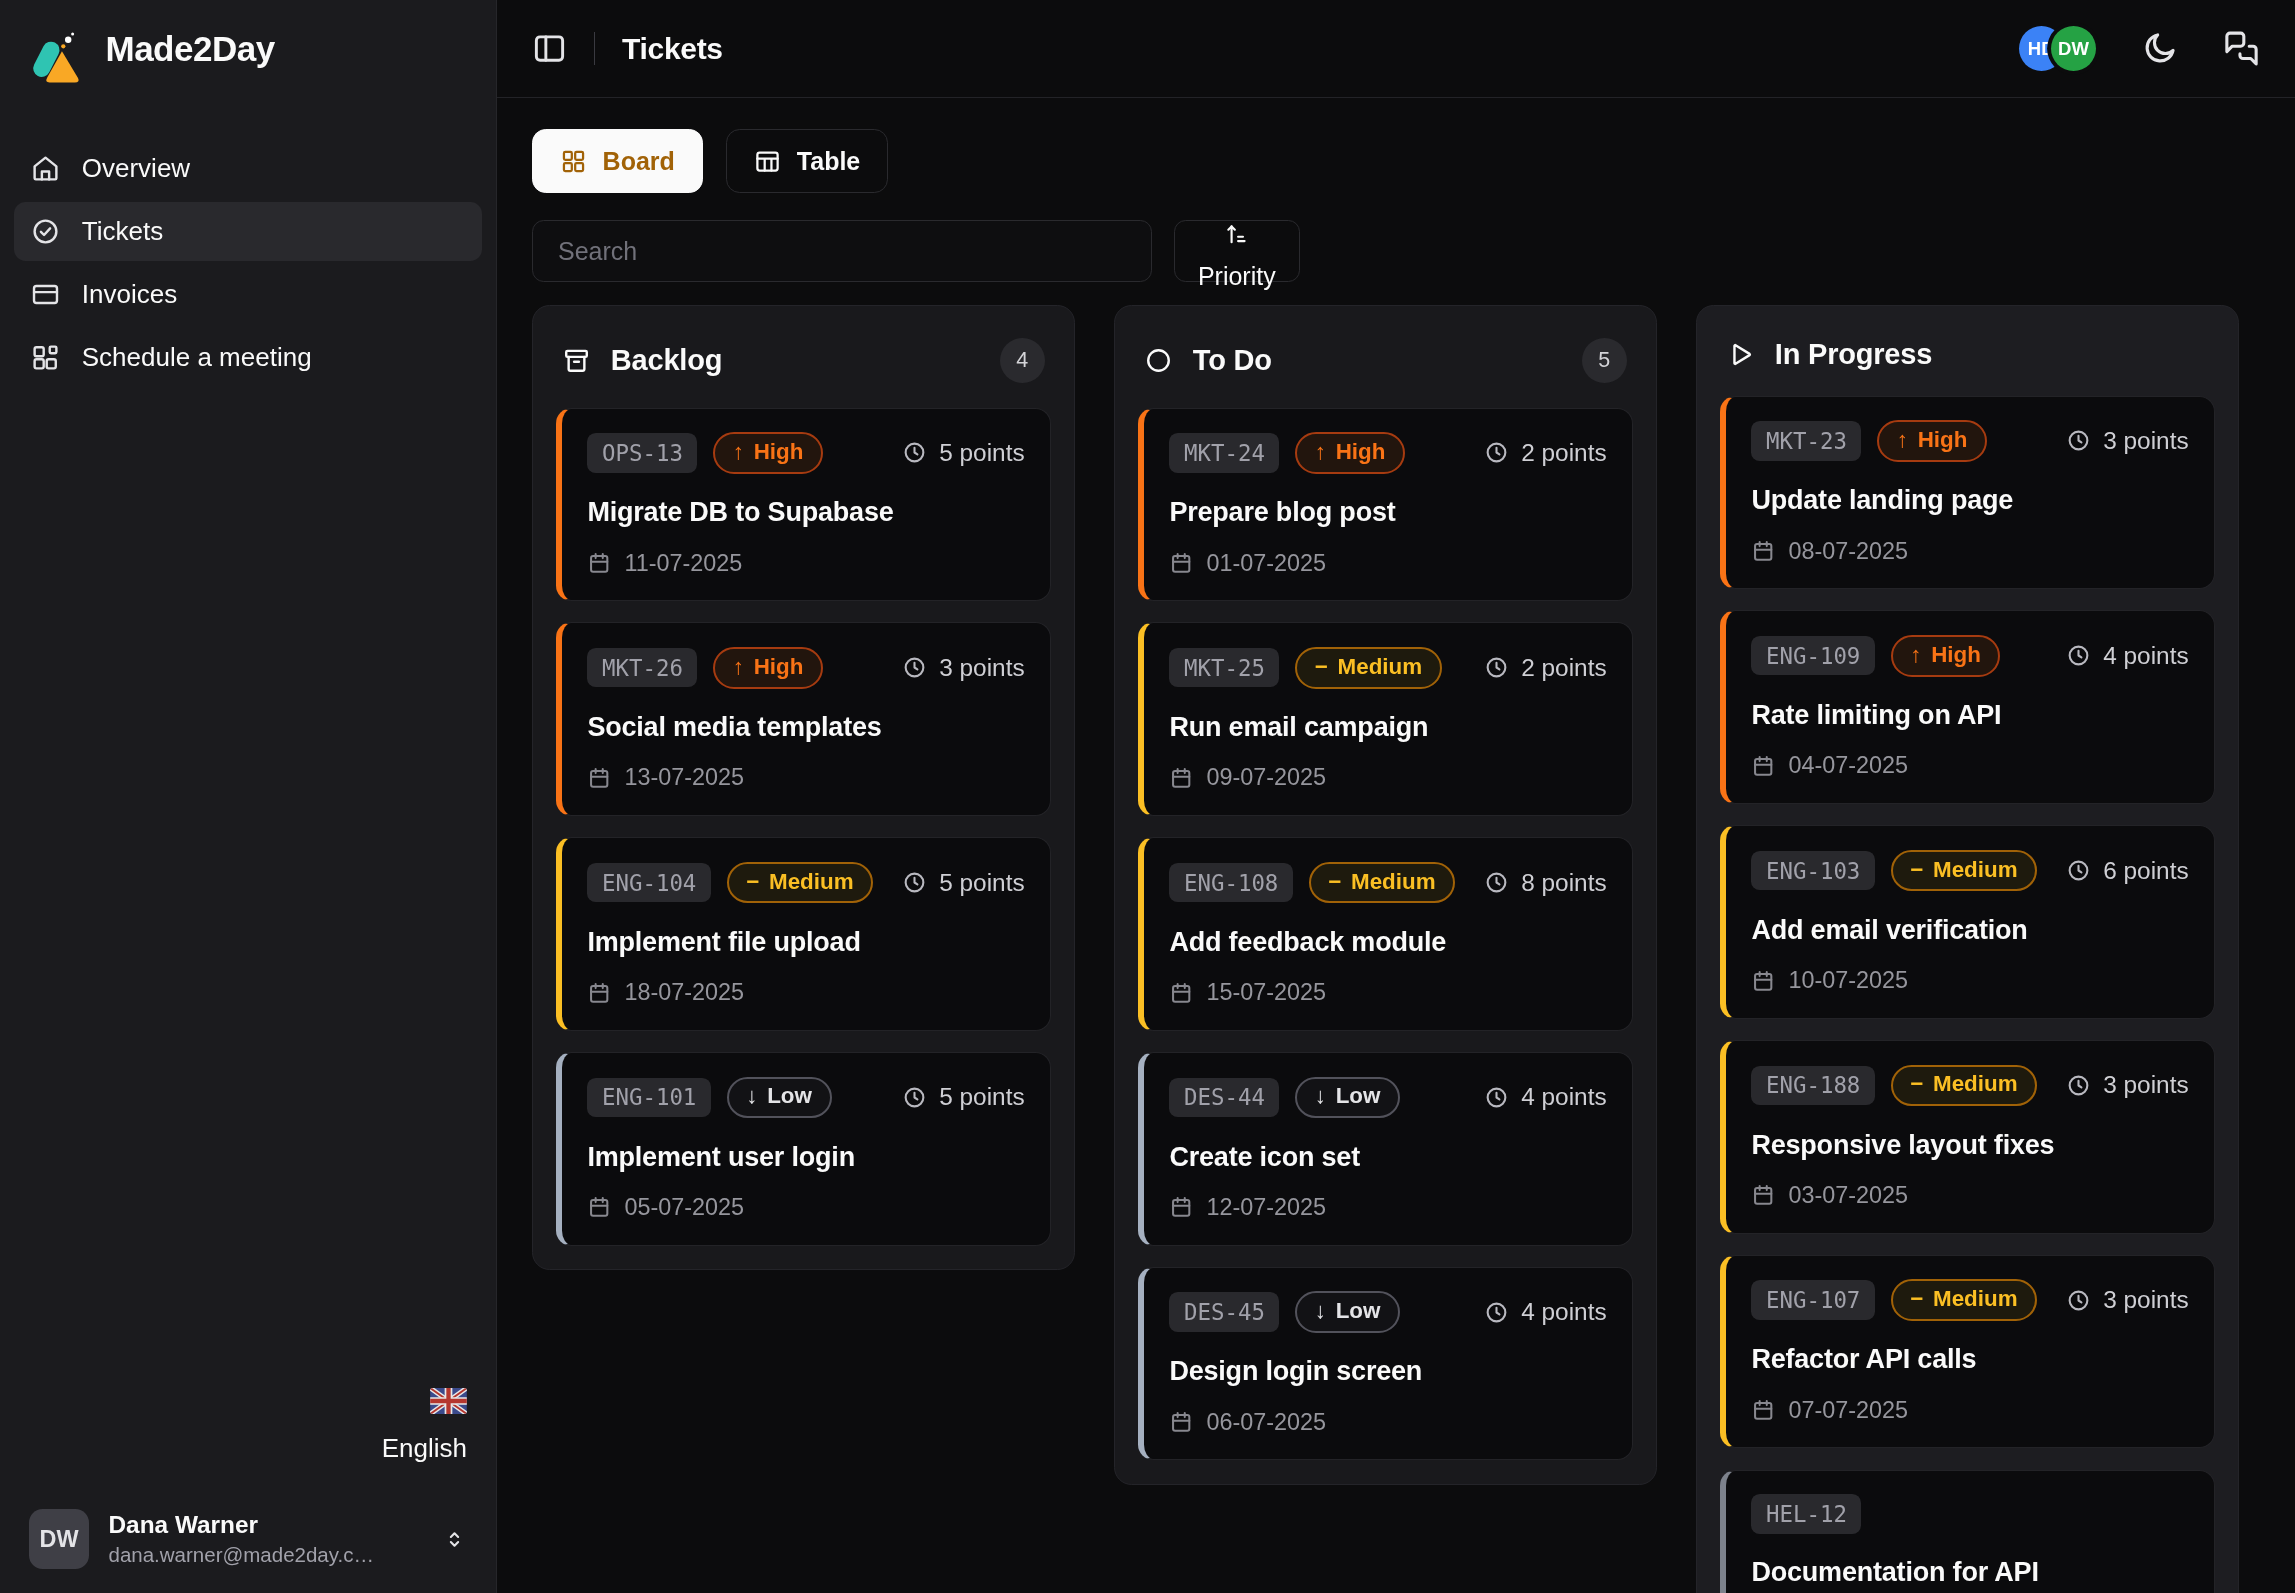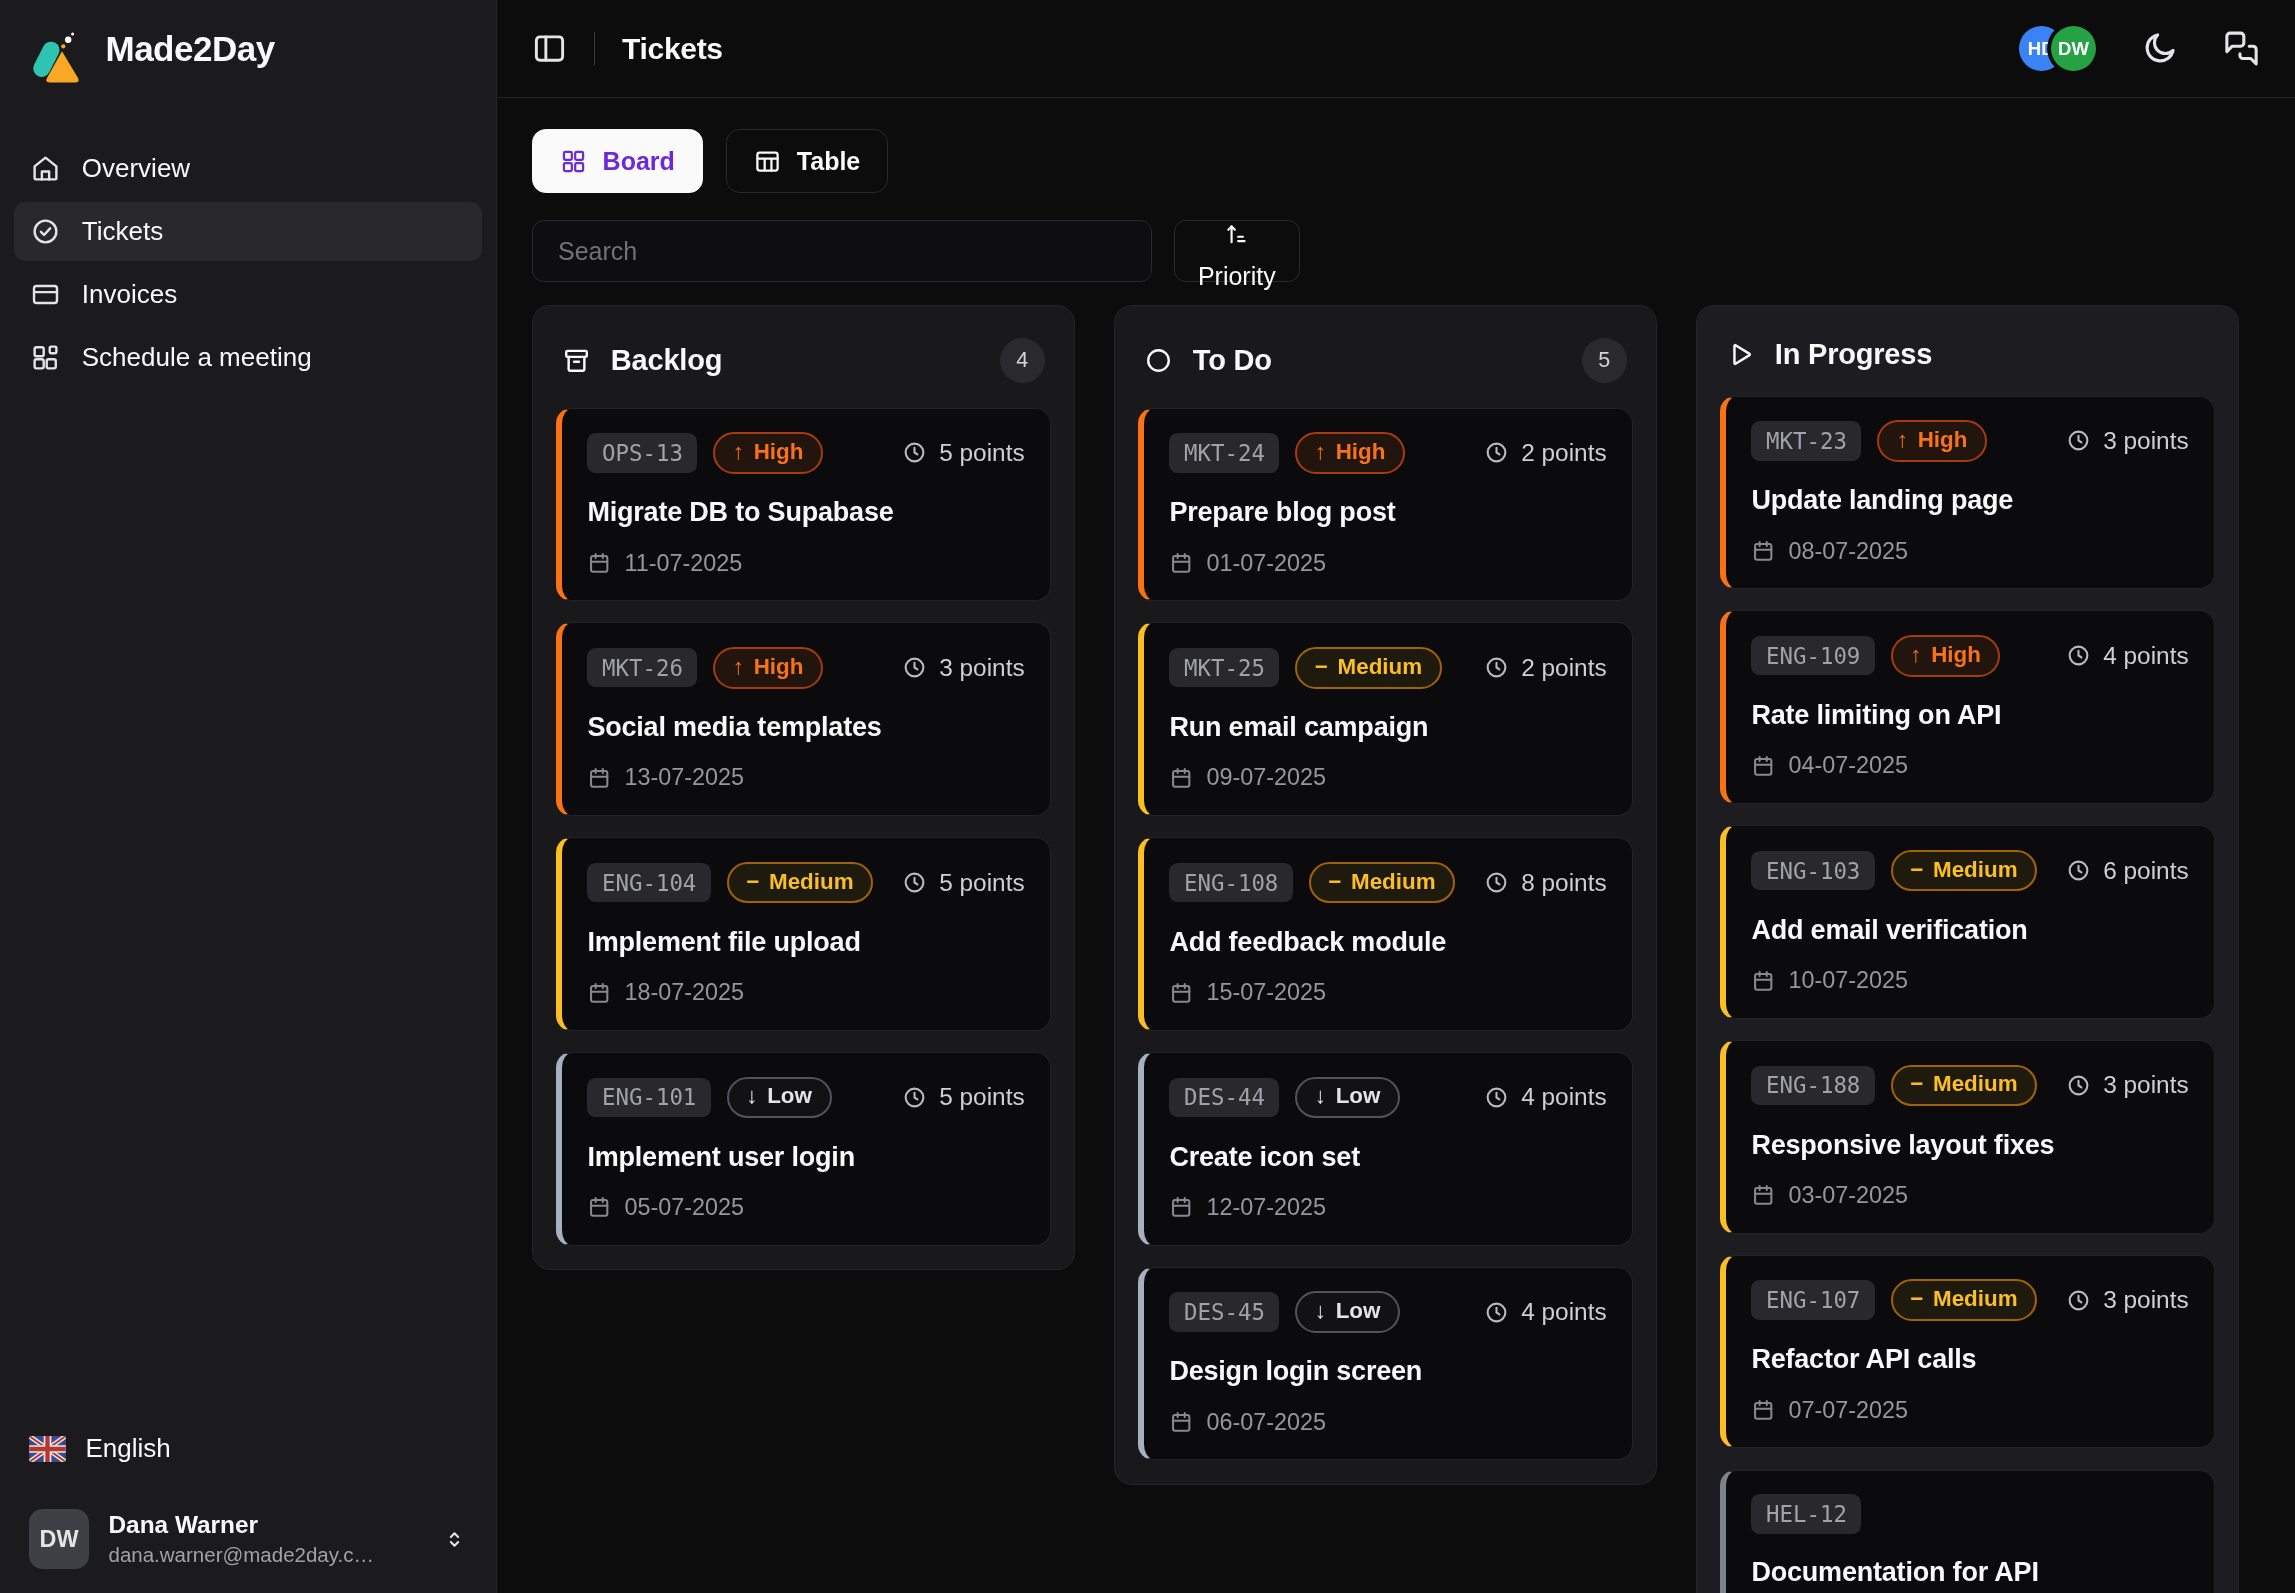--- a/index.html
+++ b/index.html
@@ -24,21 +24,21 @@
   .nav { margin-top:53px; padding:0 13.7px; display:flex; flex-direction:column; gap:3.9px; }
   .nav-item {
     display:flex; align-items:center; gap:21.5px; height:59px;
     border-radius:11.7px; padding:0 17.6px; font-size:26px; color:#fafafa; cursor:pointer;
   }
   .nav-item.active { background:#29292d; }
   .nav-ic { color:#e4e4e7; }
   .nav-ic svg { width:29px; height:29px; }
 
   .side-footer { position:absolute; left:0; bottom:0; width:100%; padding:0 29px 25px 29px; }
-  .lang-row { display:flex; align-items:center; gap:19.5px; font-size:26px; margin-bottom:45px; cursor:pointer; }
+  .lang-row { display:flex; align-items:flex-end; gap:19.5px; font-size:26px; margin-bottom:45px; cursor:pointer;flex-direction:column; }
   .flag svg { width:37px; height:26px; border-radius:2.9px; }
   .user-row { display:flex; align-items:center; gap:19.5px; cursor:pointer; }
   .user-avatar {
     width:60px; height:60px; border-radius:13.7px; background:#3f3f46; color:#e4e4e7;
     display:flex; align-items:center; justify-content:center; font-size:23.4px; font-weight:700; flex:none;
   }
   .user-meta { min-width:0; flex:1; }
   .user-name { font-size:24.4px; font-weight:700; }
   .user-email { font-size:20.5px; color:#a1a1aa; margin-top:4.9px; white-space:nowrap; overflow:hidden; }
   .user-caret { color:#e4e4e7; margin-left:7.8px; }
@@ -63,21 +63,21 @@
   .icon-btn svg { width:37px; height:37px; }
 
   .toolbar { padding:31px 35px 0 35px; }
   .views { display:flex; gap:23.4px; }
   .view-btn {
     display:flex; align-items:center; gap:15.6px; height:64px; padding:0 27px;
     border-radius:13.7px; font-size:25px; font-weight:700; color:#fafafa;
     background:transparent; border:1px solid #2a2a2e; cursor:pointer;
     font-family:"Liberation Sans", sans-serif;
   }
-  .view-btn.active { background:#fafafa; color:#6d28d9; border-color:#fafafa; }
+  .view-btn.active { background:#fafafa; color:#a16207; border-color:#fafafa; }
   .view-btn svg { width:27px; height:27px; }
 
   .filter-row { display:flex; gap:21.5px; margin-top:27px; }
   .search-input {
     width:620px; height:62px; border-radius:11.7px; border:1px solid #2a2a2e;
     background:#0e0e10; color:#fafafa; font-size:25px; padding:0 25px;
     font-family:"Liberation Sans", sans-serif; outline:none;
   }
   .search-input::placeholder { color:#71717a; }
   .sort-btn {

